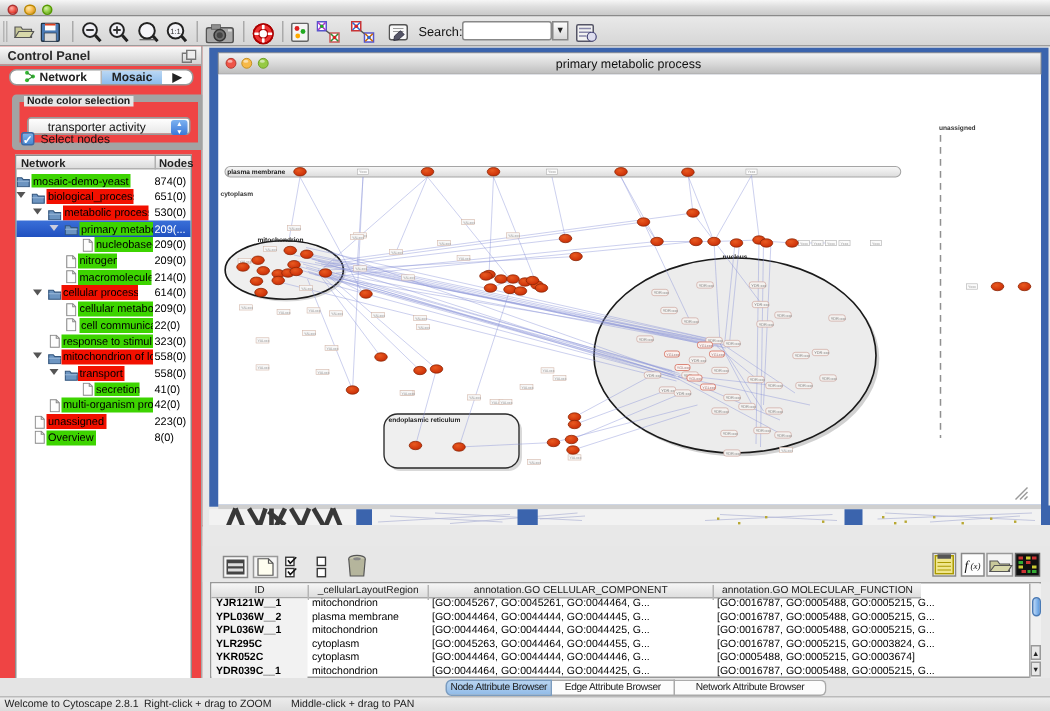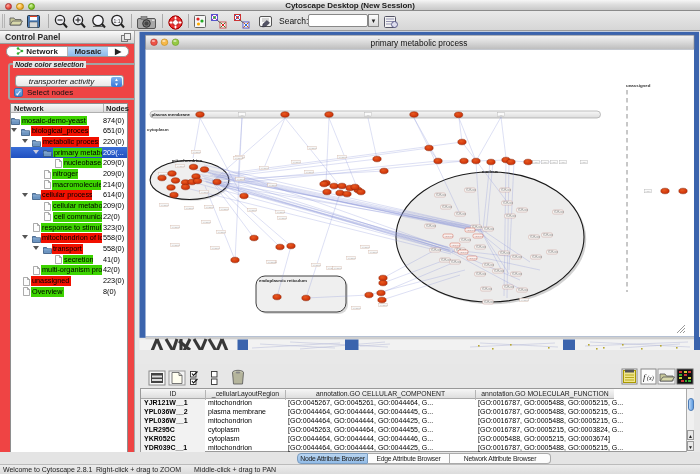--- a/index.html
+++ b/index.html
@@ -22,40 +22,39 @@
 #search-box { position:absolute; left:308px; top:3px; width:60px; height:13px; background:#fff; border:1px solid #888; border-radius:2px; }
 #search-drop { position:absolute; left:368px; top:3px; width:11px; height:13px; background:linear-gradient(#fdfdfd,#d8d8d8); border:1px solid #888; font-size:6px; text-align:center; line-height:13px; color:#222; }
 
 #cpanel { position:absolute; left:0; top:31px; width:135px; height:421px; background:#ef4444; border-right:1px solid #a8a8a8; }
 .phead { background:linear-gradient(#fafafa,#d2d2d2); border-bottom:1px solid #9d9d9d; height:13px; font-size:8.5px; font-weight:bold; color:#2a2a2a; padding:1px 0 0 5px; }
 #cp-tabs { position:absolute; left:6px; top:15px; width:123px; height:11px; background:#fff; border:1px solid #9a9a9a; border-radius:5px; overflow:hidden; display:flex; }
 #cp-tabs .seg { font-size:8px; font-weight:bold; color:#222; text-align:center; line-height:10px; }
 #seg-net { width:61px; border-right:1px solid #b5b5b5; }
 #seg-mos { width:40px; background:linear-gradient(#bcd8f4,#8cbcec); color:#103050; }
 #seg-arr { flex:1; font-size:5.5px; color:#111; line-height:10.5px; }
-#groupbox { position:absolute; left:8px; top:31.5px; width:129px; height:37px; border:2px solid #a3a3a3; border-radius:3px;font-style:italic; }
+#groupbox { position:absolute; left:8px; top:31.5px; width:129px; height:37px; border:5px solid #a3a3a3; border-radius:3px; }
 #groupbox .glabel { position:absolute; left:3px; top:-4px; background:#e6e6e6; font-size:7px; font-weight:bold; color:#1a1a1a; padding:0 2px; }
 #combo { position:absolute; left:5px; top:10.5px; width:109px; height:12px; background:linear-gradient(#ffffff,#e8e8e8); border:1px solid #999; border-radius:3px; font-size:8px; color:#111; text-align:center; line-height:11px; padding-right:16px; }
 #combo .step { position:absolute; right:1px; top:0.5px; width:11px; height:10px; background:linear-gradient(#7db2f0,#3a78d8); border-radius:2px; color:#fff; font-size:4.5px; line-height:5px; text-align:center; }
 #checkrow { position:absolute; left:14px; top:57px; height:10px; font-size:8px; color:#111; }
 #checkbox { position:absolute; left:0; top:0; width:9px; height:9px; background:linear-gradient(#7db4ec,#4a88d0); border:1px solid #3a6aa8; border-radius:2px; color:#fff; font-size:8px; line-height:9px; font-weight:bold; text-align:center; }
 #checkrow span { margin-left:13px; line-height:10px; display:inline-block; }
 #treebox { position:absolute; left:10px; top:72px; width:118px; height:351px; background:#fff; border:1px solid #8e8e8e; }
 #treehead { position:absolute; left:0; top:0; width:100%; height:9px; background:linear-gradient(#f8f8f8,#dcdcdc); border-bottom:1px solid #b0b0b0; font-size:7.5px; font-weight:bold; color:#222; }
 #treehead .c2 { position:absolute; left:92px; top:0; border-left:1px solid #b0b0b0; padding-left:2px; height:9px; }
 .trow { position:absolute; left:0; width:116px; height:10.7px; font-size:7.3px; white-space:nowrap; }
 .trow .arr { position:absolute; top:2.5px; width:0; height:0; border-left:3.2px solid transparent; border-right:3.2px solid transparent; border-top:4.5px solid #555; }
 .trow .lab { position:absolute; top:0.4px; height:9.8px; line-height:9.8px; padding:0 1px; color:#000; }
 .trow .val { position:absolute; left:92px; top:0.4px; line-height:9.8px; color:#000; }
 .green { background:#3dd400; }
 .red { background:#f21000; }
 .selrow { background:linear-gradient(#3a6fd8,#2050c0); }
 </style></head><body>
 <div id="titlebar">
-  <div class="title">Cytoscape Desktop (New Session)</div>
   <div class="tl" id="tl-r"></div>
     <div class="tl" id="tl-o"></div>
     <div class="tl" id="tl-g"></div>
 </div>
 <div id="toolbar">
   <div style="position:absolute;left:2px;top:3px;width:1px;height:14px;background:#b5b5b5"></div>
   <div style="position:absolute;left:4px;top:3px;width:1px;height:14px;background:#b5b5b5"></div>
   <svg class="abs" style="left:9px;top:4px" width="14" height="12" viewBox="0 0 14 12">
       <path d="M1 10 L1 3 L5 3 L6 4.5 L12 4.5 L12 10 Z" fill="#c8c89a" stroke="#555" stroke-width="0.8"></path>
       <path d="M1 10 L3.5 6 L13.5 6 L11 10 Z" fill="#d8d8aa" stroke="#555" stroke-width="0.8"></path>
@@ -183,21 +182,21 @@
         <div class="lab red" style="left:20px;width:58px;overflow:hidden">biological_process</div>
         <div class="val" style="">651(0)</div>
       </div>
     <div class="trow" style="top:32.55px">
         <div class="arr" style="left:11px;border-top-color:#555"></div>
         <svg class="abs" style="left:21px;top:2px" width="9" height="8" viewBox="0 0 9 8">
           <path d="M0.5 7.5 L0.5 1.5 L3.5 1.5 L4.5 2.8 L8.5 2.8 L8.5 7.5 Z" fill="#6d95c1" stroke="#33567e" stroke-width="0.8"></path>
           <path d="M0.5 3.8 L8.5 3.8" stroke="#9ab8d8" stroke-width="0.7"></path>
         </svg>
         <div class="lab red" style="left:31px;width:57px;overflow:hidden">metabolic process</div>
-        <div class="val" style="">220(0)</div>
+        <div class="val" style="">530(0)</div>
       </div>
     <div class="trow selrow" style="top:43.25px">
         <div class="arr" style="left:22px;border-top-color:#ccd"></div>
         <svg class="abs" style="left:32px;top:2px" width="9" height="8" viewBox="0 0 9 8">
           <path d="M0.5 7.5 L0.5 1.5 L3.5 1.5 L4.5 2.8 L8.5 2.8 L8.5 7.5 Z" fill="#6d95c1" stroke="#33567e" stroke-width="0.8"></path>
           <path d="M0.5 3.8 L8.5 3.8" stroke="#9ab8d8" stroke-width="0.7"></path>
         </svg>
         <div class="lab green" style="left:42px;width:49px;overflow:hidden">primary metabo</div>
         <div class="val" style="color:#fff">209(...</div>
       </div>

